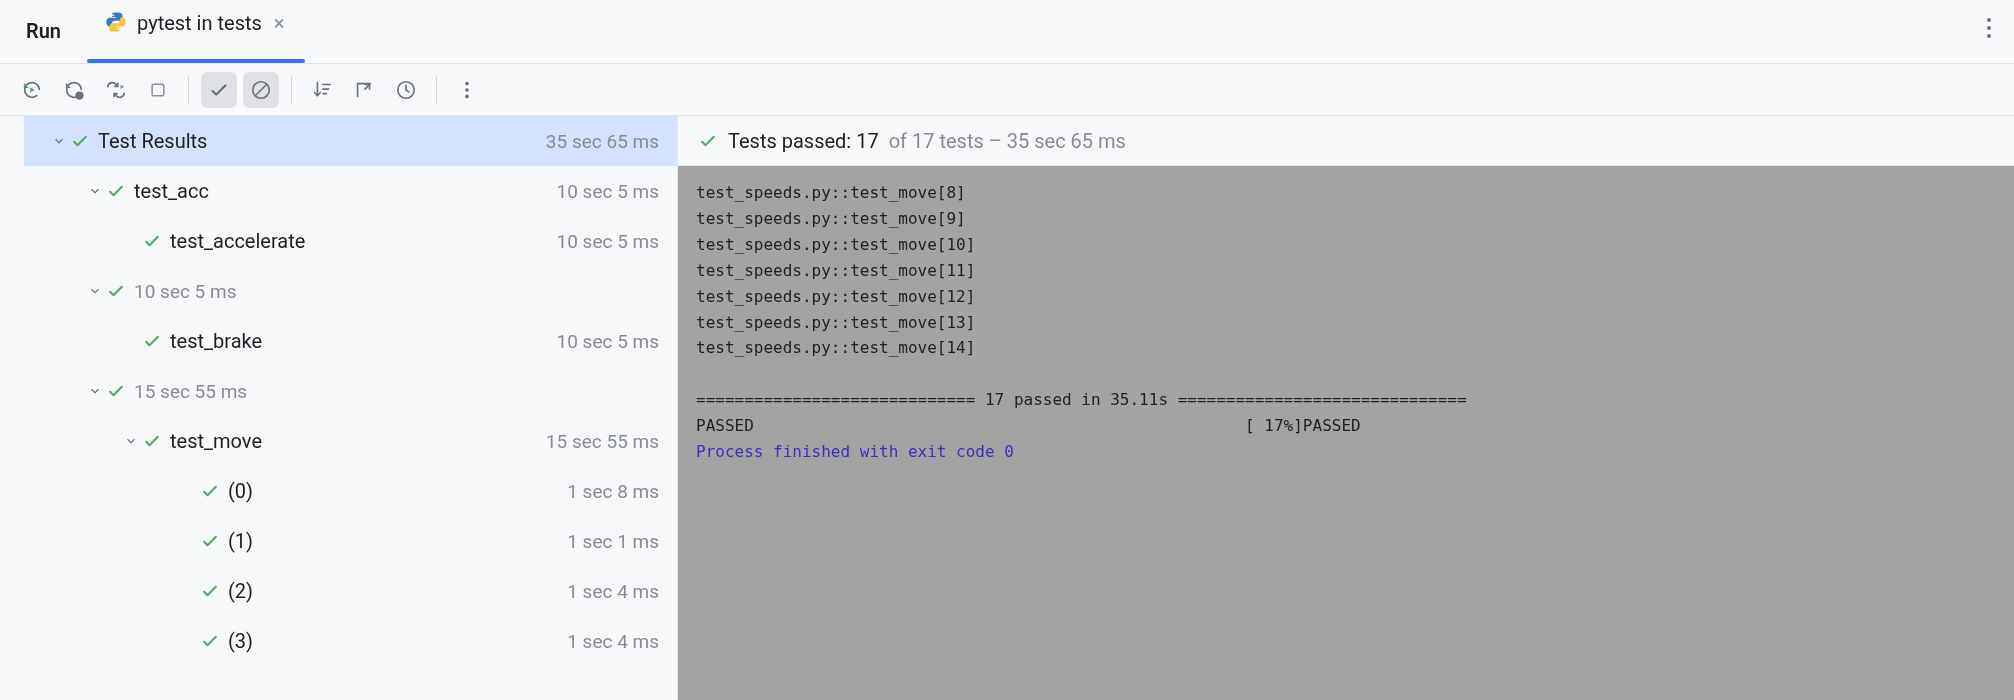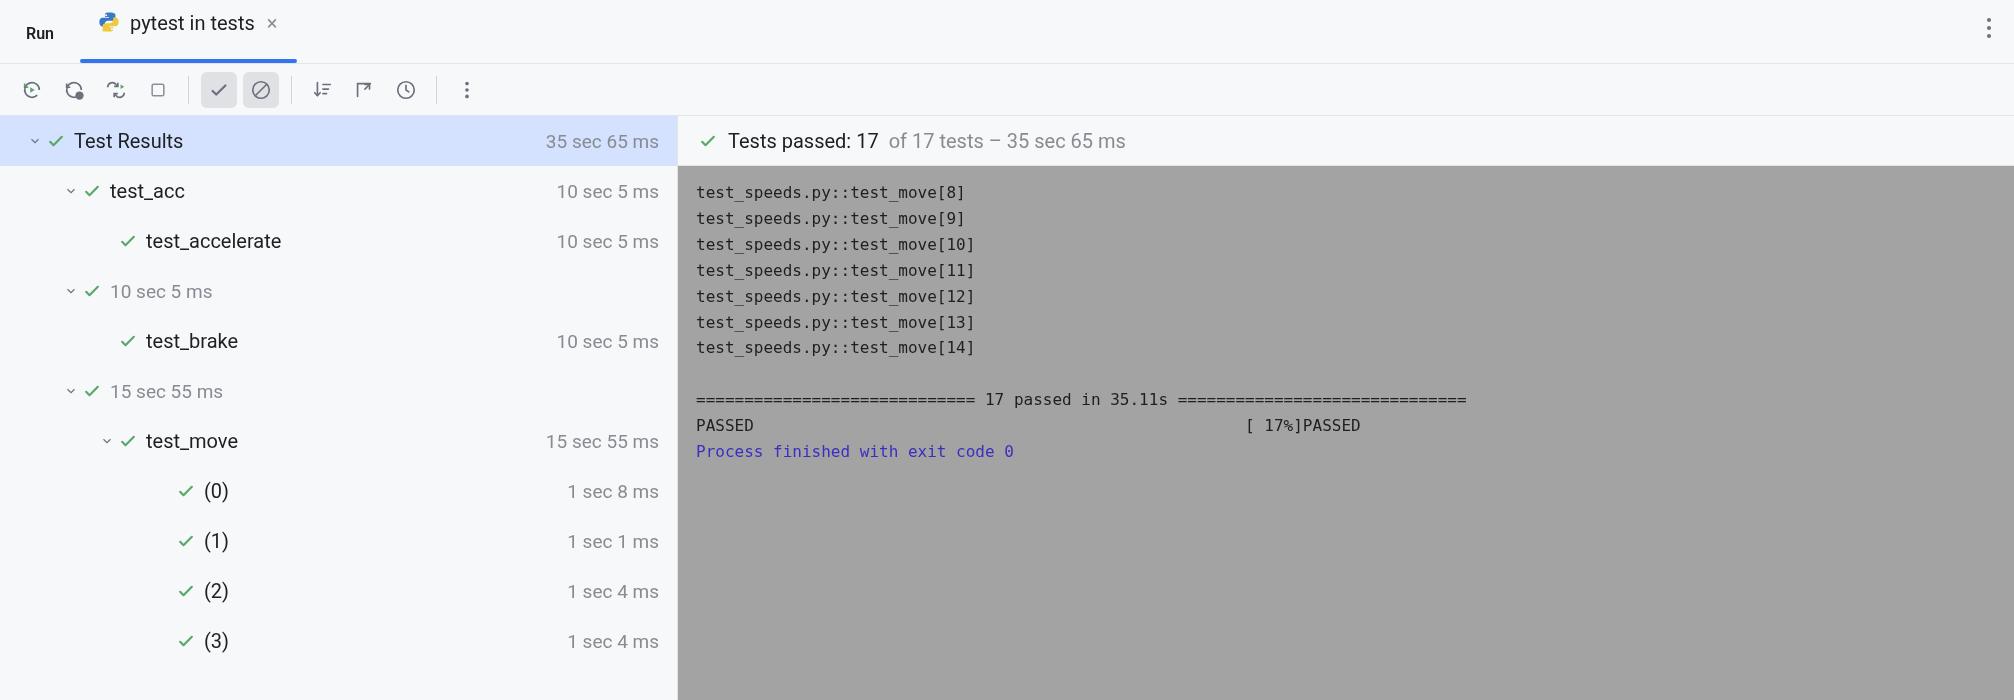--- a/index.html
+++ b/index.html
@@ -16,21 +16,21 @@
   
   .tab-strip {
     height: 64px;
     display: flex;
     align-items: flex-end;
     border-bottom: 1px solid #e3e5e8;
     position: relative;
   }
   .run-label {
     font-weight: 600;
-    font-size: 16px;
+    font-size: 20px;
     color: #1e1f22;
     padding: 0 26px 20px 26px;
   }
   .tab {
     display: flex;
     align-items: flex-start;
     gap: 10px;
     padding: 0 18px 16px 18px;
     position: relative;
     color: #1e1f22;
@@ -128,20 +128,21 @@
   .console .purple { color: #3a2fbf; }
 
   
   .trow {
     display: flex;
     align-items: center;
     height: 50px;
     padding-right: 18px;
     cursor: pointer;
     font-size: 20px;
+    margin-left: 24px;
   }
   .trow.selected { background: #d4e2ff; }
   .trow .caret {
     width: 22px;
     display: flex;
     justify-content: center;
     color: #6c707e;
   }
   .trow .check { display: flex; align-items: center; color: #4caf50; margin-right: 8px; }
   .trow .name { flex: 1; }

